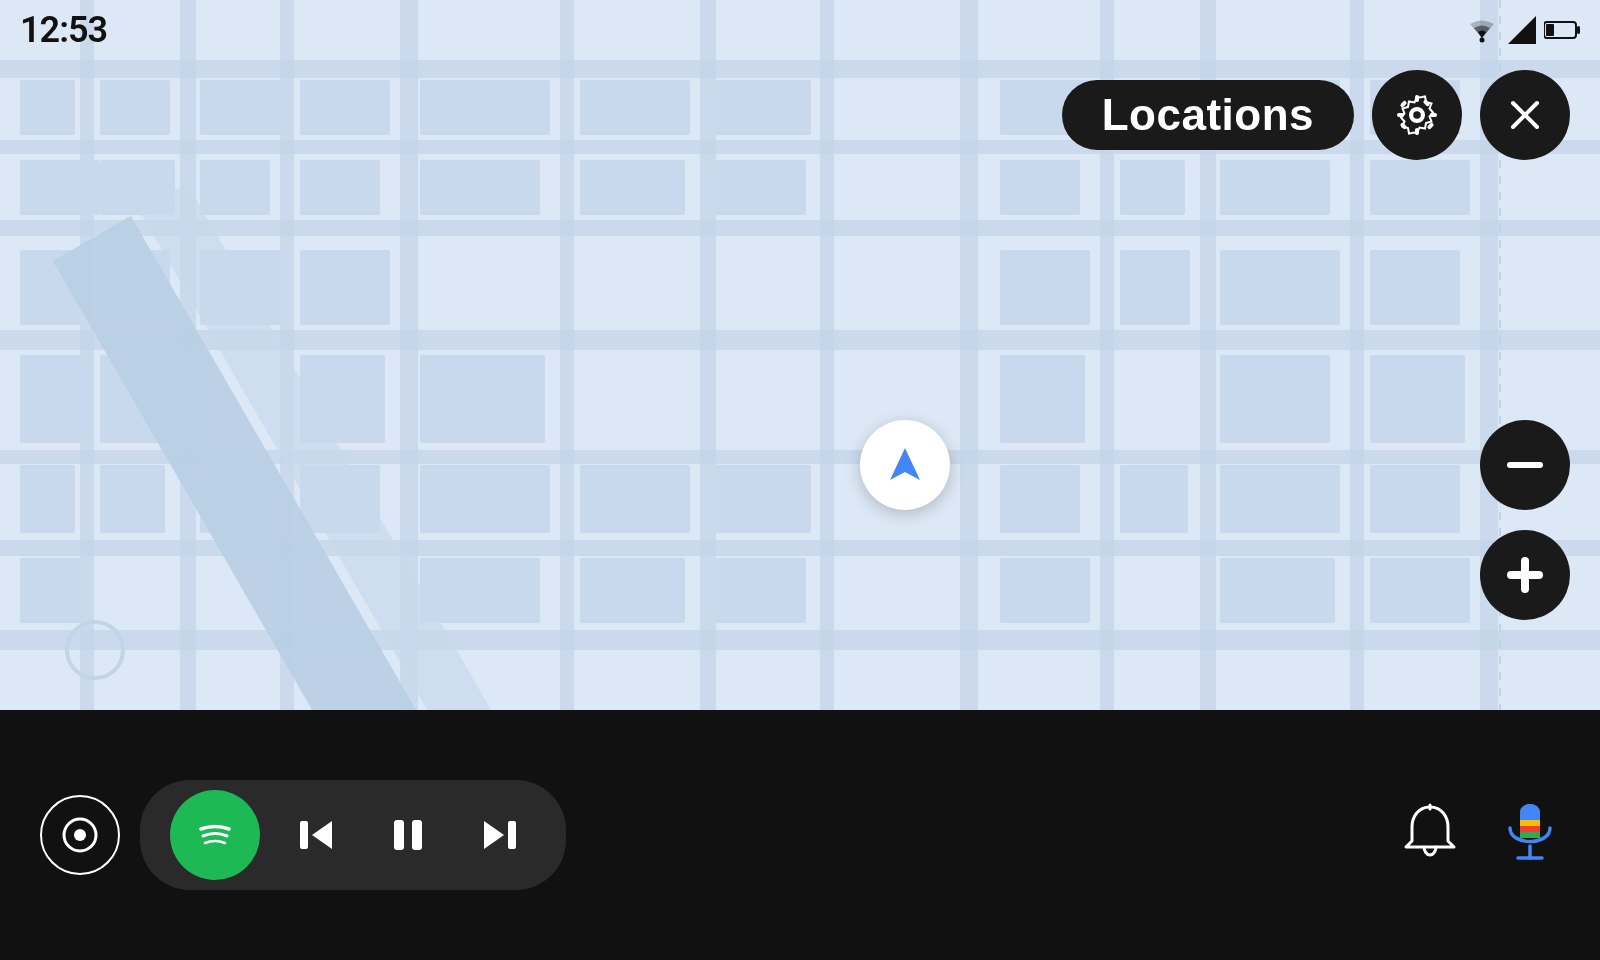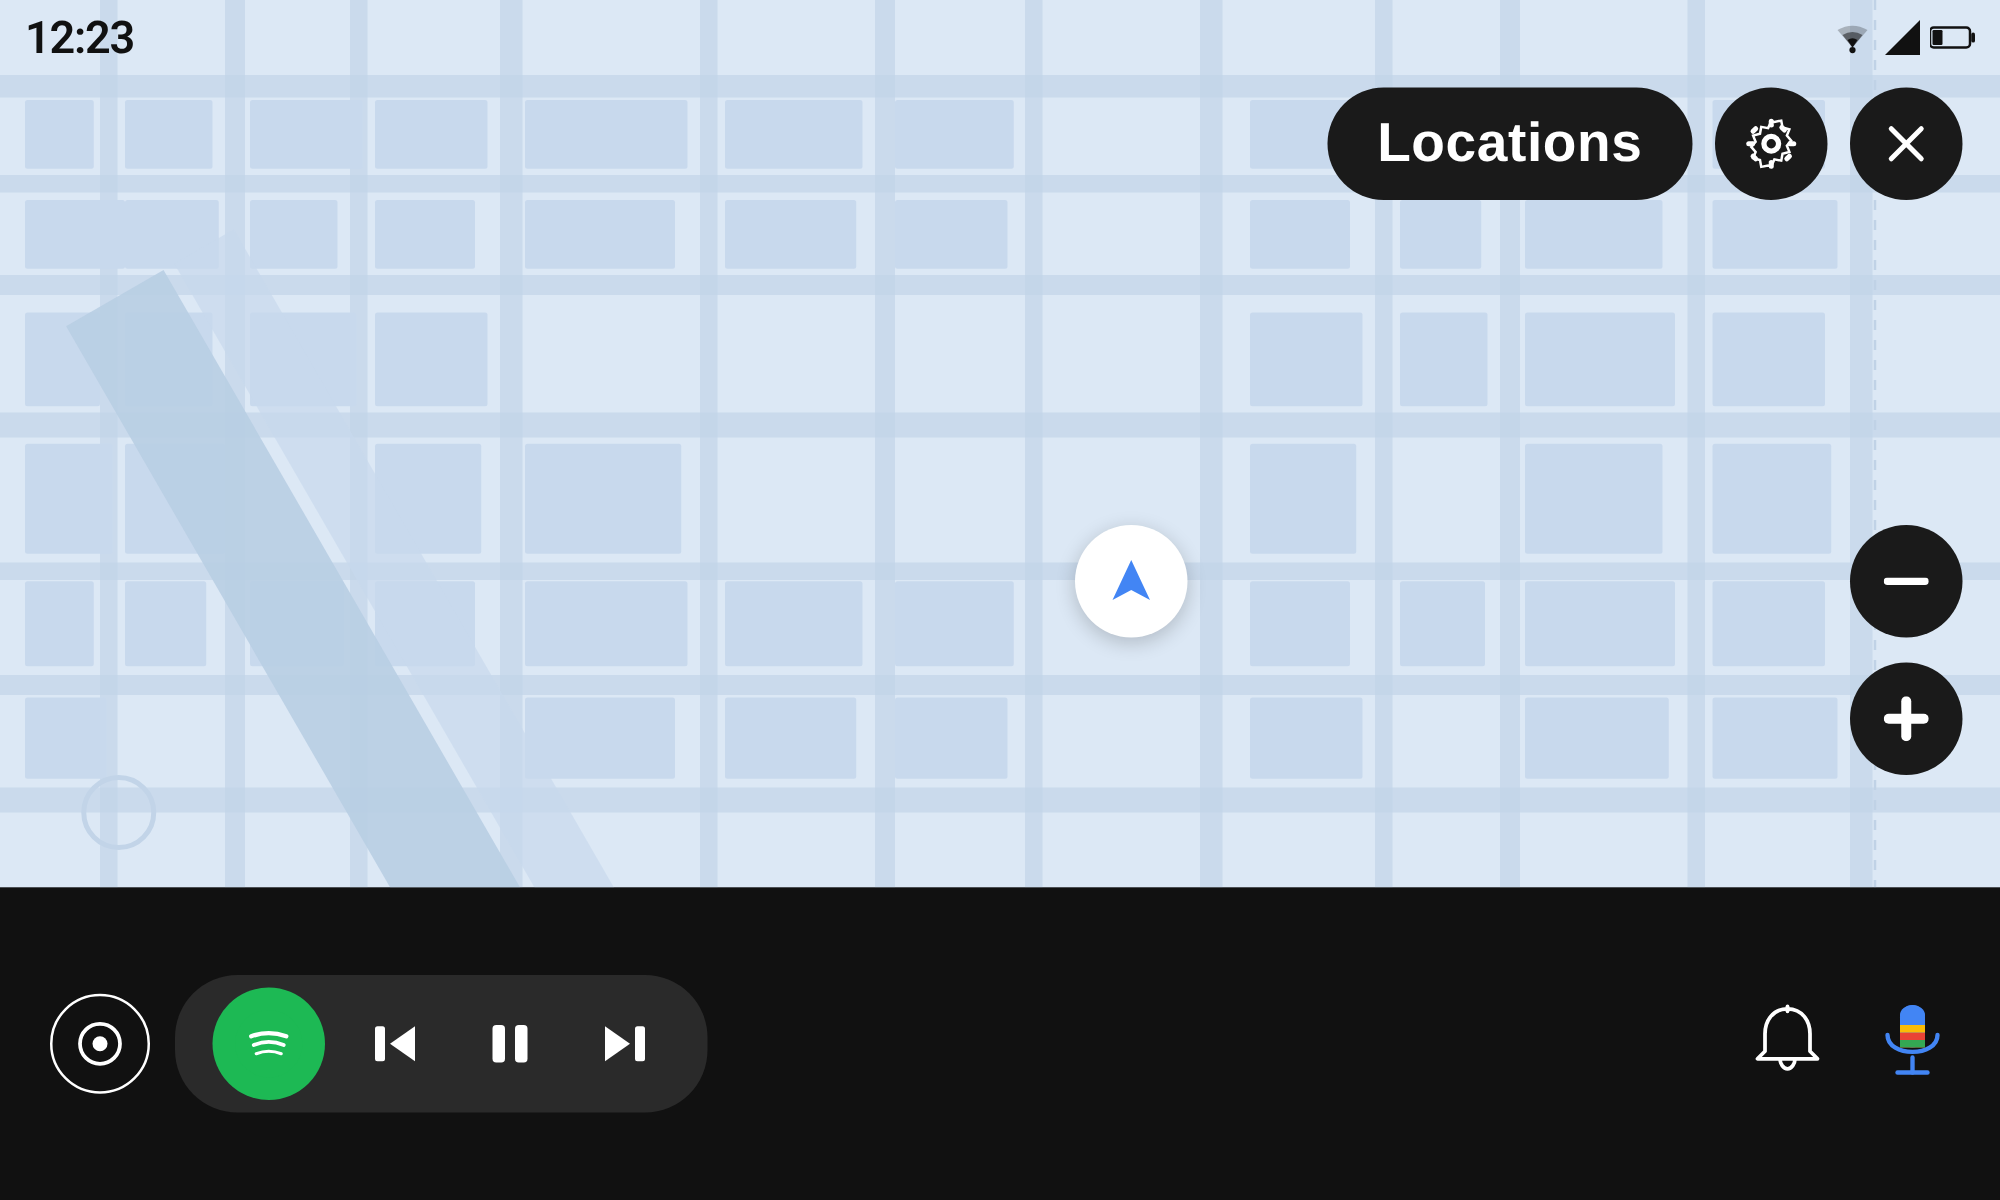--- a/index.html
+++ b/index.html
@@ -65,21 +65,21 @@
       gap: 18px;
       z-index: 20;
     }
 
     #locations-btn {
       background: #1a1a1a;
       color: #fff;
       border: none;
       border-radius: 50px;
       padding: 0 40px;
-      height: 90px;
+      height: 70px;
       font-size: 44px;
       font-weight: 600;
       cursor: pointer;
       letter-spacing: 0.5px;
     }
 
     .icon-btn {
       width: 90px;
       height: 90px;
       background: #1a1a1a;
@@ -321,21 +321,21 @@
     <rect x="580" y="558" width="105" height="65" fill="#c8d9ed" rx="2"></rect>
 
     <rect x="716" y="80" width="95" height="55" fill="#c8d9ed" rx="2"></rect>
     <rect x="716" y="160" width="90" height="55" fill="#c8d9ed" rx="2"></rect>
     <rect x="716" y="465" width="95" height="68" fill="#c8d9ed" rx="2"></rect>
     <rect x="716" y="558" width="90" height="65" fill="#c8d9ed" rx="2"></rect>
   </svg>
 </div>
 
 <div id="status-bar">
-  <span id="time">12:23</span>
+  <span id="time">12:53</span>
   <div id="status-icons">
 
     <svg width="36" height="28" viewBox="0 0 36 28">
       <path d="M18 22 L22 16 Q18 13 14 16 Z" fill="#111"></path>
       <path d="M18 22 L26 12 Q18 7 10 12 Z" fill="#111" opacity="0.5"></path>
       <path d="M18 22 L30 8 Q18 1 6 8 Z" fill="#111" opacity="0.25"></path>
       <circle cx="18" cy="24" r="2.5" fill="#111"></circle>
     </svg>
 
     <svg width="28" height="28" viewBox="0 0 28 28">

